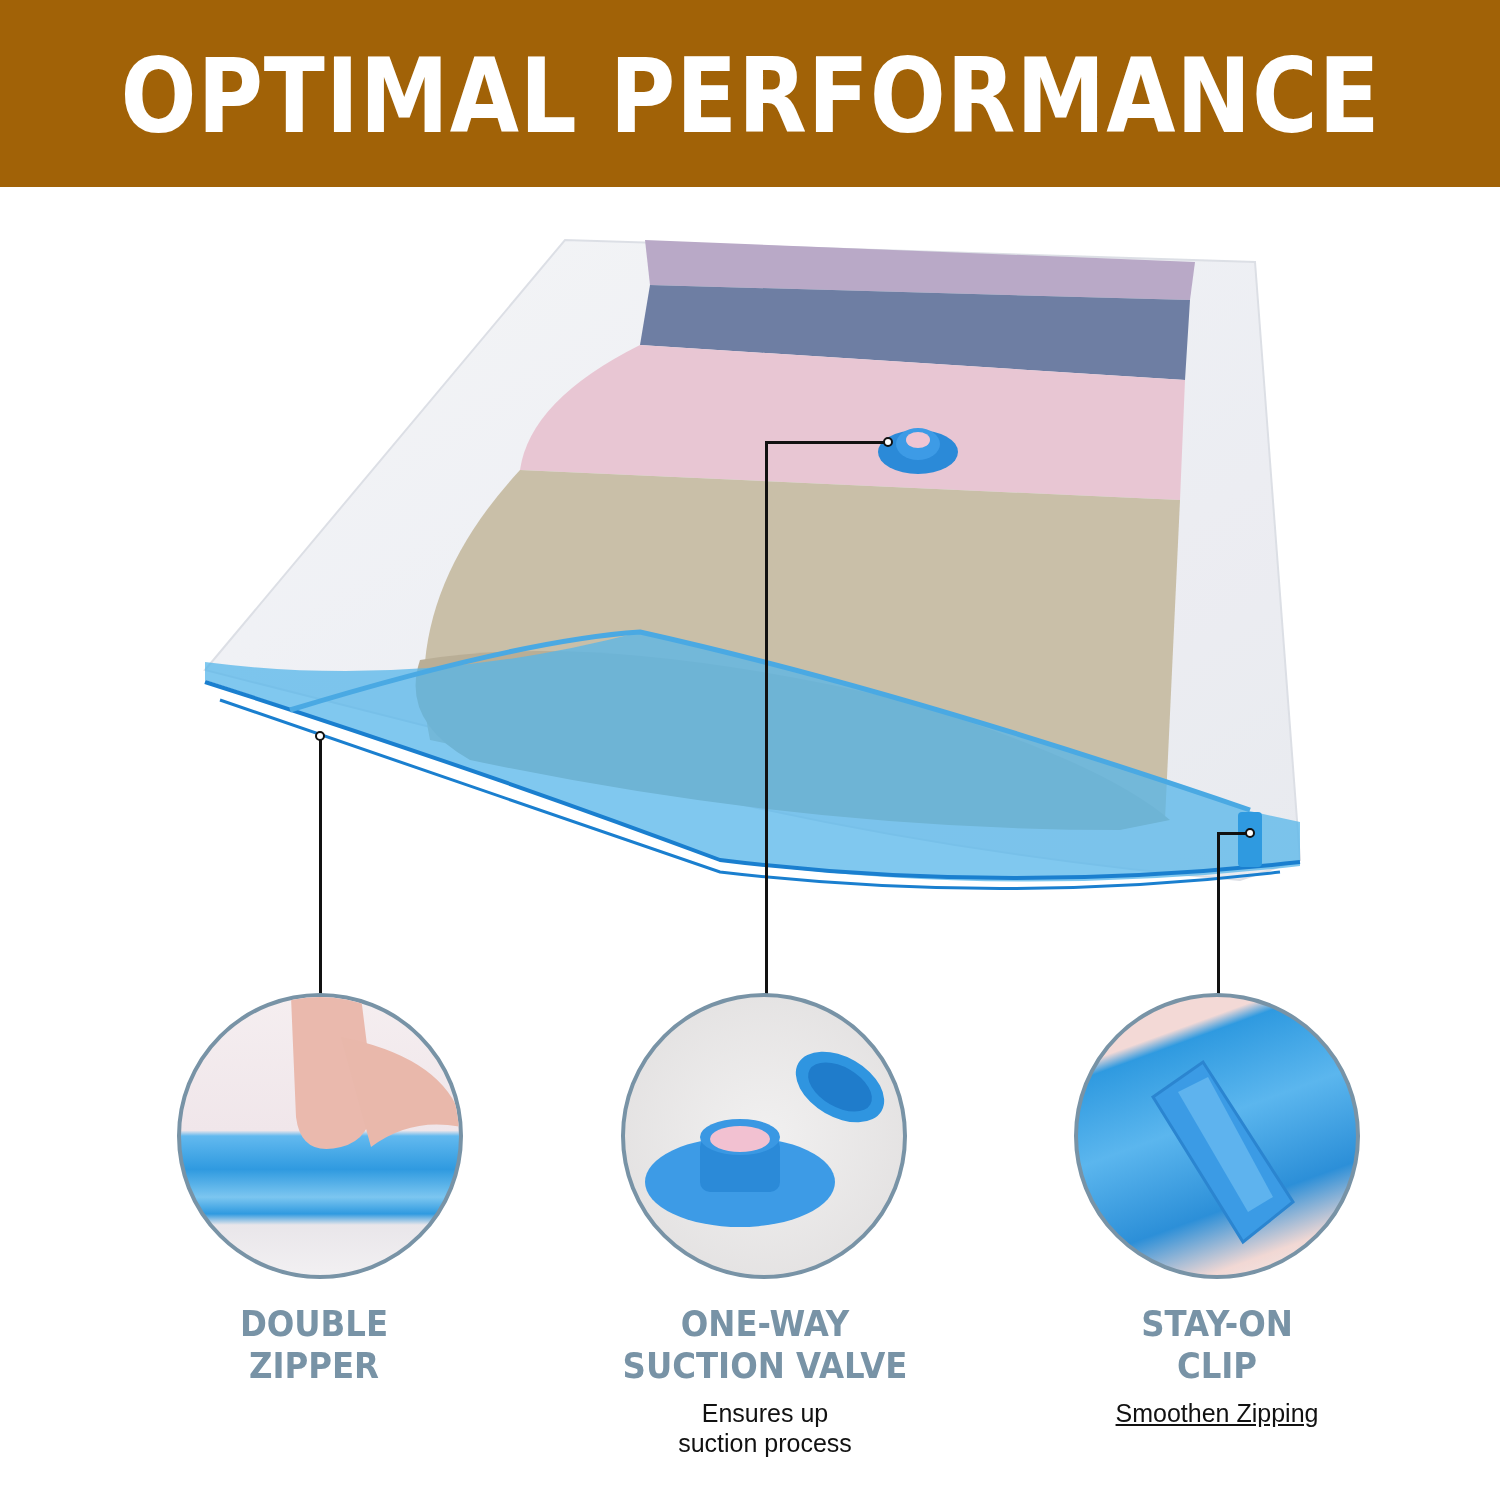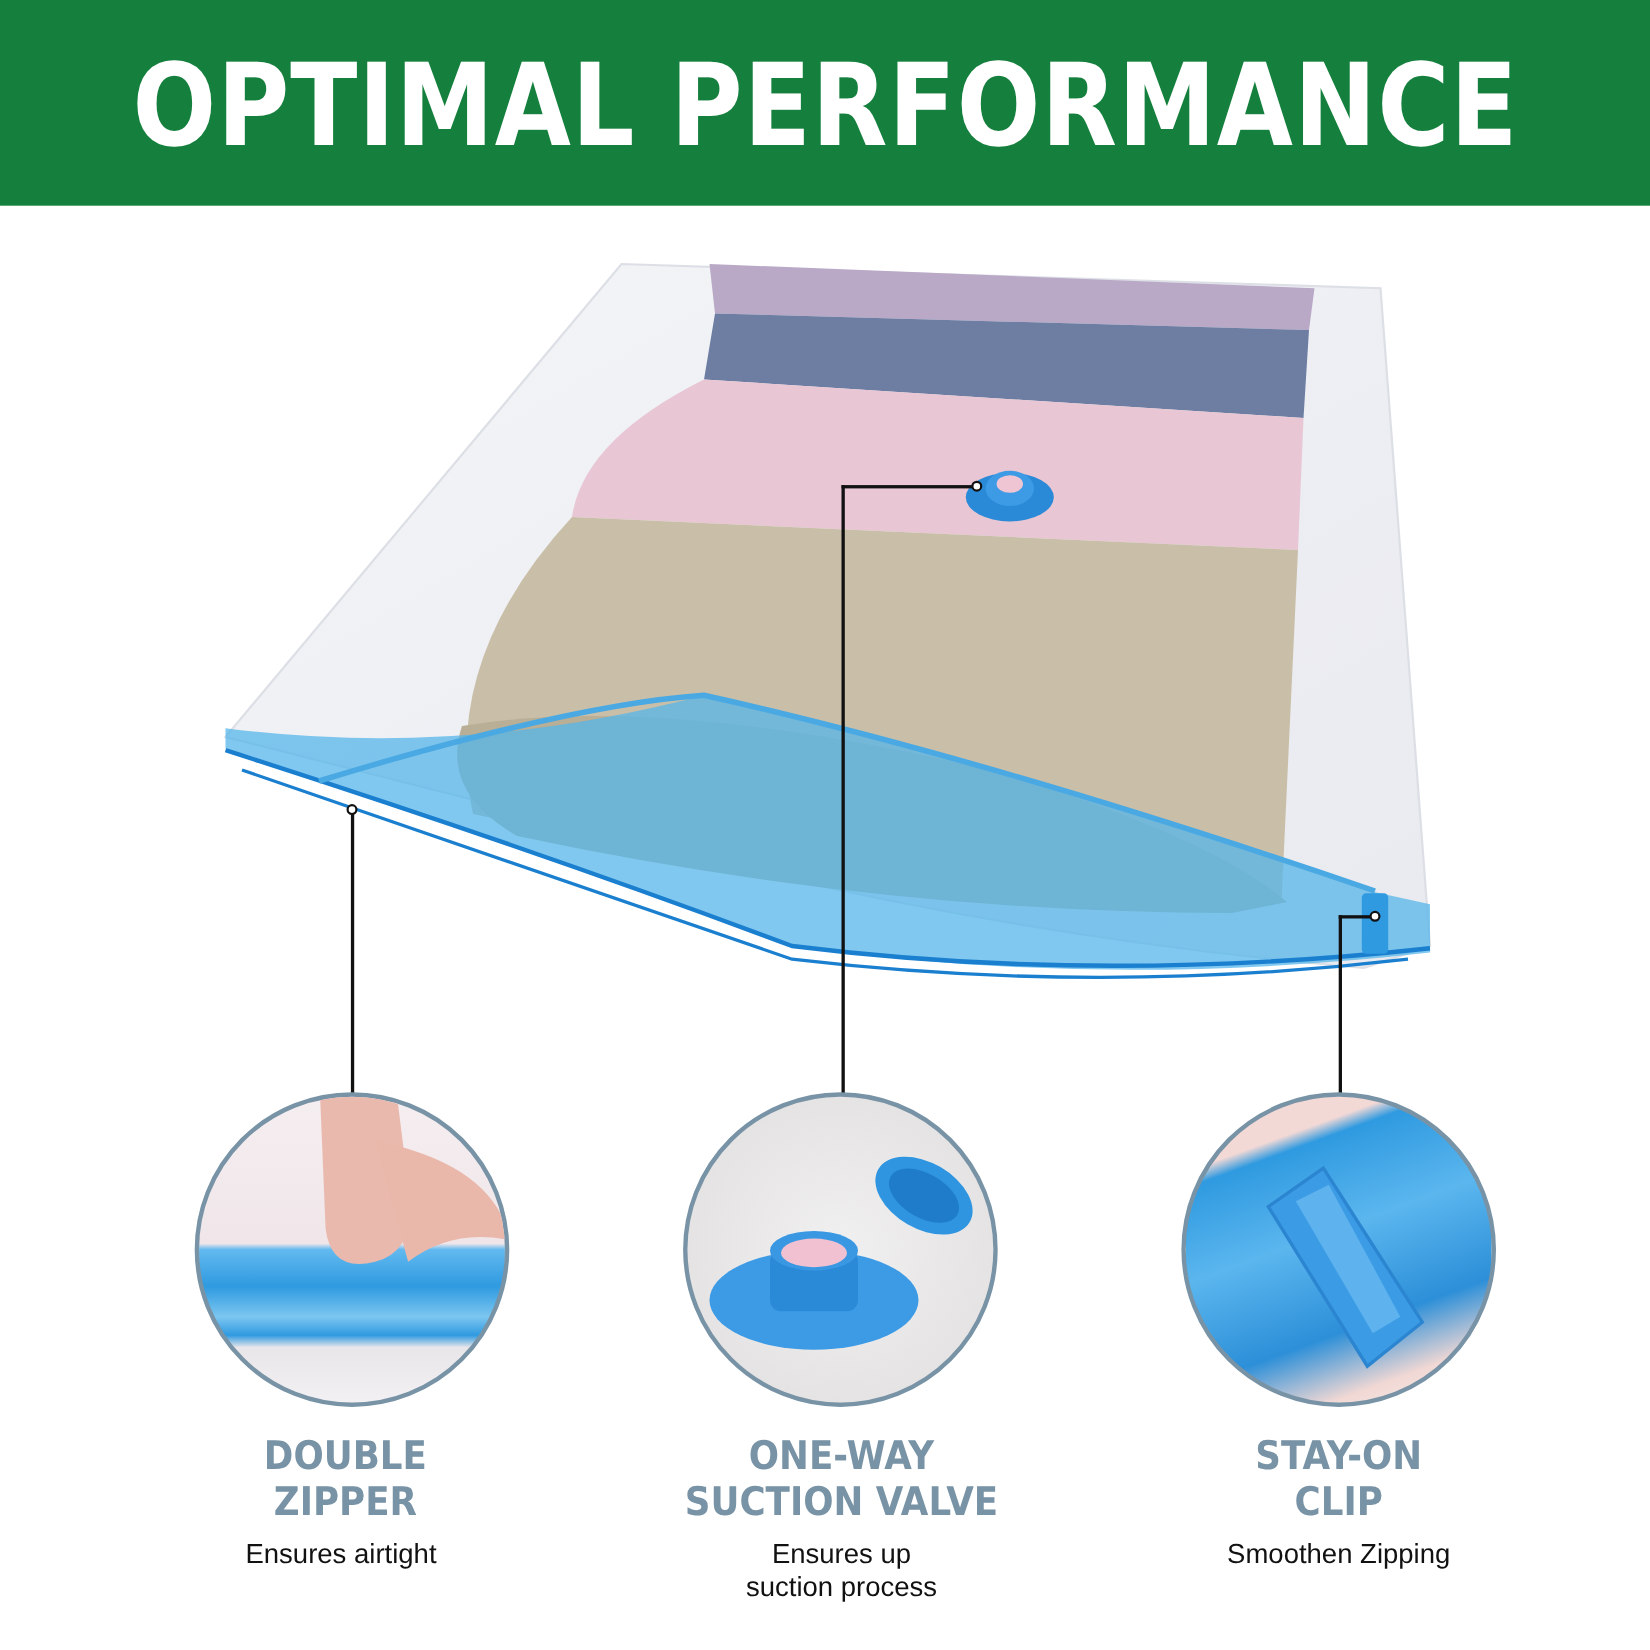--- a/index.html
+++ b/index.html
@@ -1,17 +1,17 @@
 <!DOCTYPE html>
 <html><head>
 <meta charset="utf-8">
 <style>
   html, body { margin:0; padding:0; }
   body { width:1500px; height:1500px; background:#ffffff; position:relative; overflow:hidden; font-family:"Liberation Sans", sans-serif; }
-  .banner { position:absolute; left:0; top:0; width:1500px; height:187px; background:#15803d; display:flex; align-items:center; justify-content:center; }
+  .banner { position:absolute; left:0; top:0; width:1500px; height:187px; background:#a16207; display:flex; align-items:center; justify-content:center; }
   .banner-title { color:#ffffff; font-family:"DejaVu Sans", sans-serif; font-weight:bold; font-size:104px; letter-spacing:1px; transform:scaleX(0.86); white-space:nowrap; line-height:1; margin-top:4px; }
   .product { position:absolute; left:0; top:187px; width:1500px; height:800px; }
   .callout-line { position:absolute; background:#111; }
   .callout-dot { position:absolute; width:10px; height:10px; border-radius:50%; background:#fff; border:2px solid #111; box-sizing:border-box; }
   .circle { position:absolute; width:286px; height:286px; border-radius:50%; border:4px solid #7893a6; box-sizing:border-box; overflow:hidden; background:#eee; }
   .feature-title { position:absolute; text-align:center; color:#7893a6; font-family:"DejaVu Sans", sans-serif; font-weight:bold; font-size:36px; line-height:42px; transform:scaleX(0.9); }
   .feature-desc { position:absolute; text-align:center; color:#111; font-family:"Liberation Sans", sans-serif; font-size:25px; line-height:30px; }
 </style>
 </head>
 <body>
@@ -80,31 +80,30 @@
     <path d="M75,100 L125,65 L215,205 L165,245 Z" fill="#3b9be5" stroke="#2b85d0" stroke-width="3"></path>
     <path d="M100,95 L130,80 L195,200 L170,215 Z" fill="#5eb3ee"></path>
   </svg>
 </div>
 
 <div class="feature-title" style="left:164px; top:1303px; width:300px;">
   <div>DOUBLE</div>
   <div>ZIPPER</div>
 </div>
 <div class="feature-desc" style="left:160px; top:1398px; width:300px;">
-  <div>Ensures airtight</div>
 </div>
 
 <div class="feature-title" style="left:590px; top:1303px; width:350px;">
   <div>ONE-WAY</div>
   <div>SUCTION VALVE</div>
 </div>
 <div class="feature-desc" style="left:615px; top:1398px; width:300px;">
   <div>Ensures up</div>
   <div>suction process</div>
 </div>
 
 <div class="feature-title" style="left:1067px; top:1303px; width:300px;">
   <div>STAY-ON</div>
   <div>CLIP</div>
 </div>
-<div class="feature-desc" style="left:1067px; top:1398px; width:300px;">
+<div class="feature-desc" style="left:1067px; top:1398px; width:300px;text-decoration:underline;">
   <div>Smoothen Zipping</div>
 </div>
 
 </body></html>

